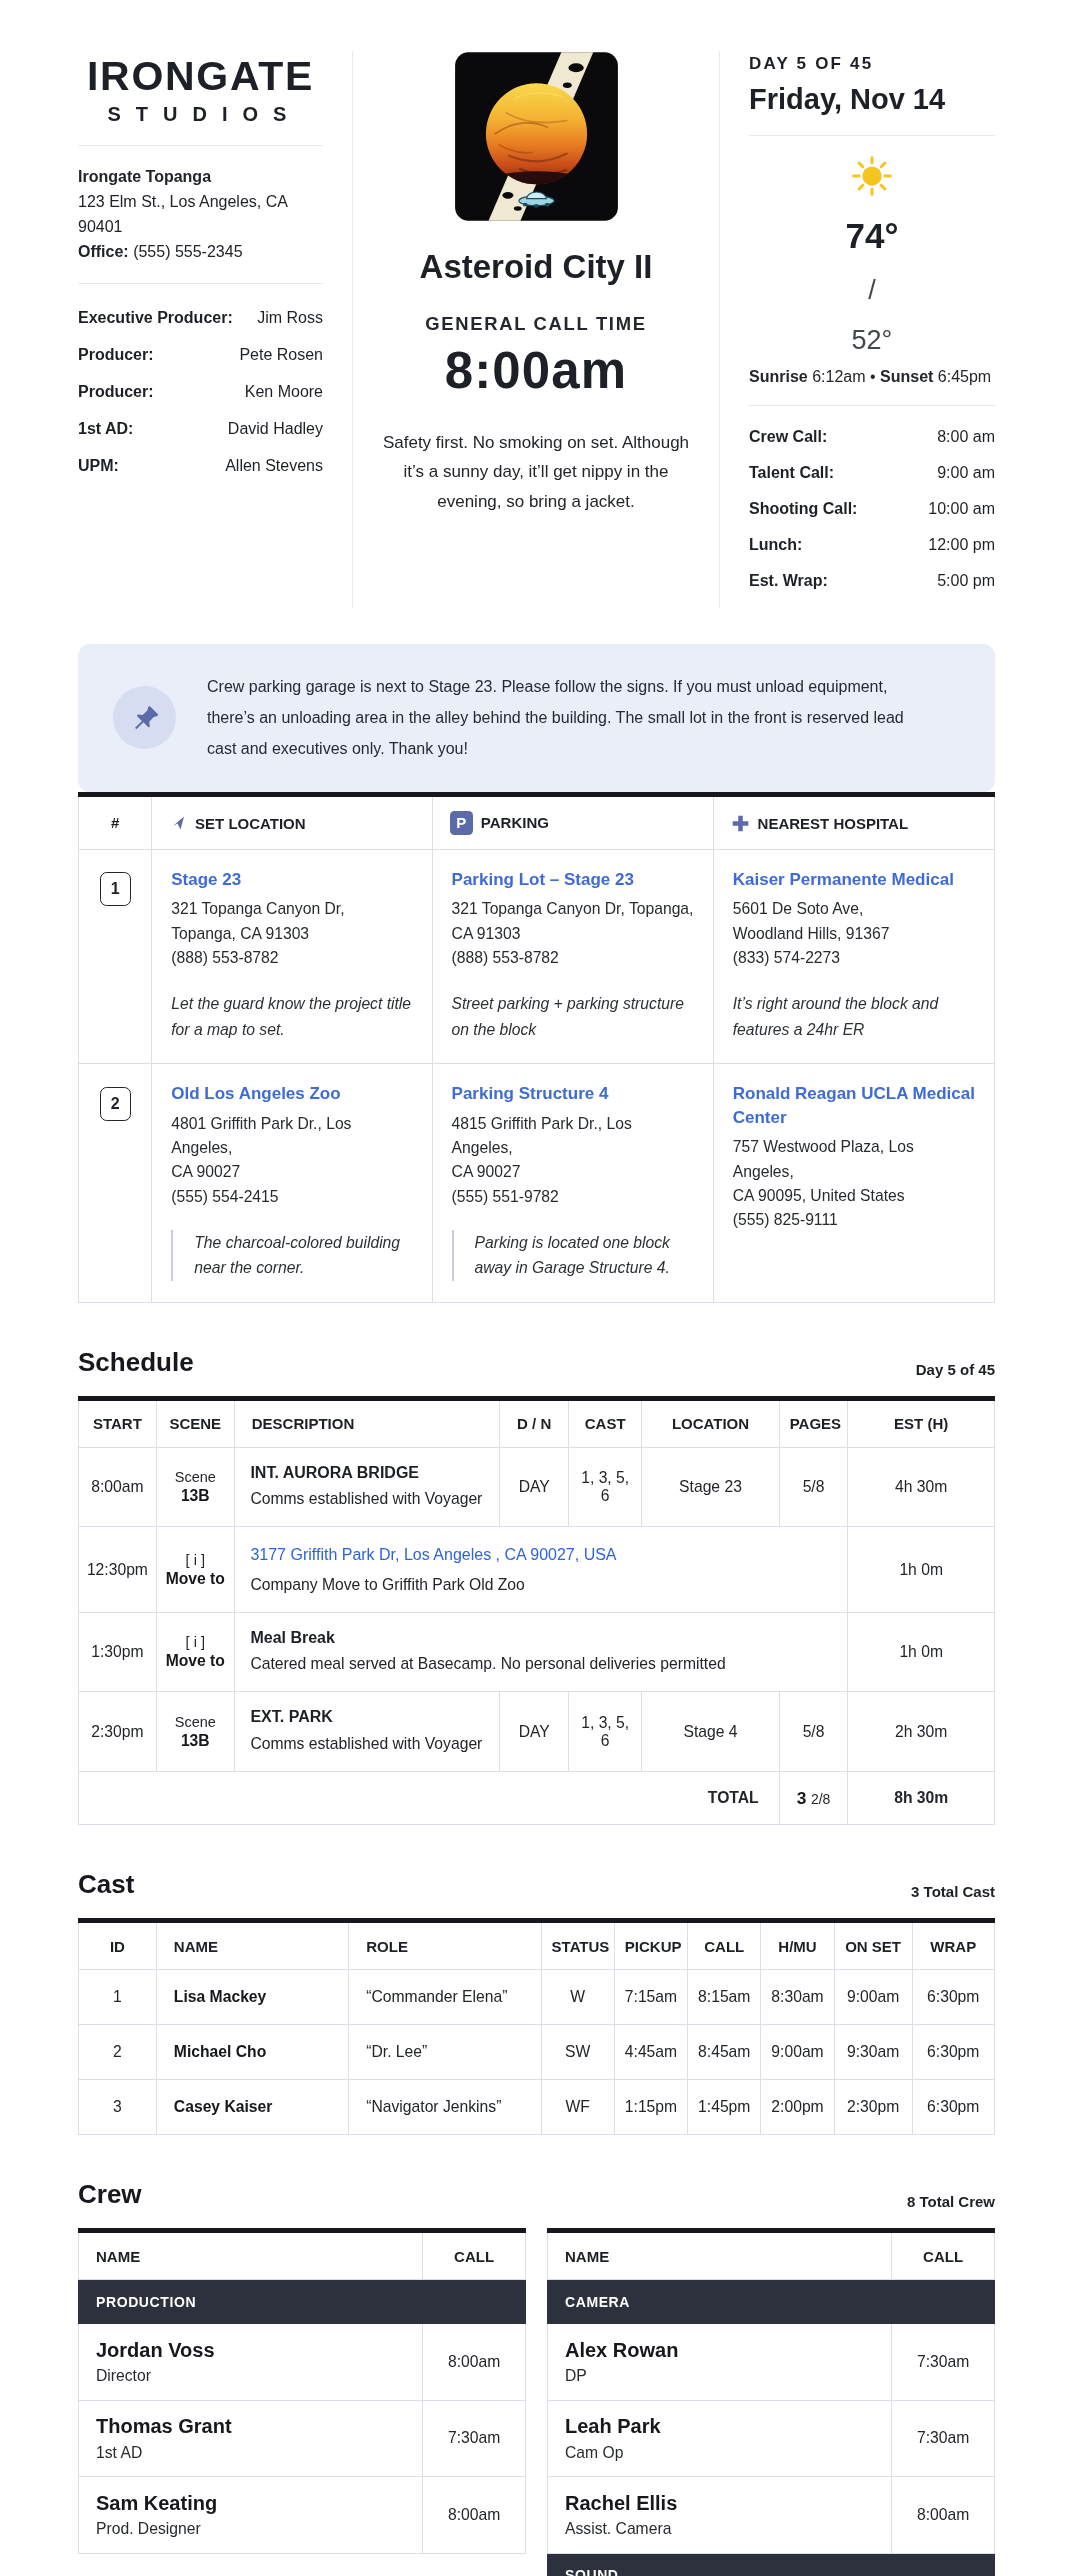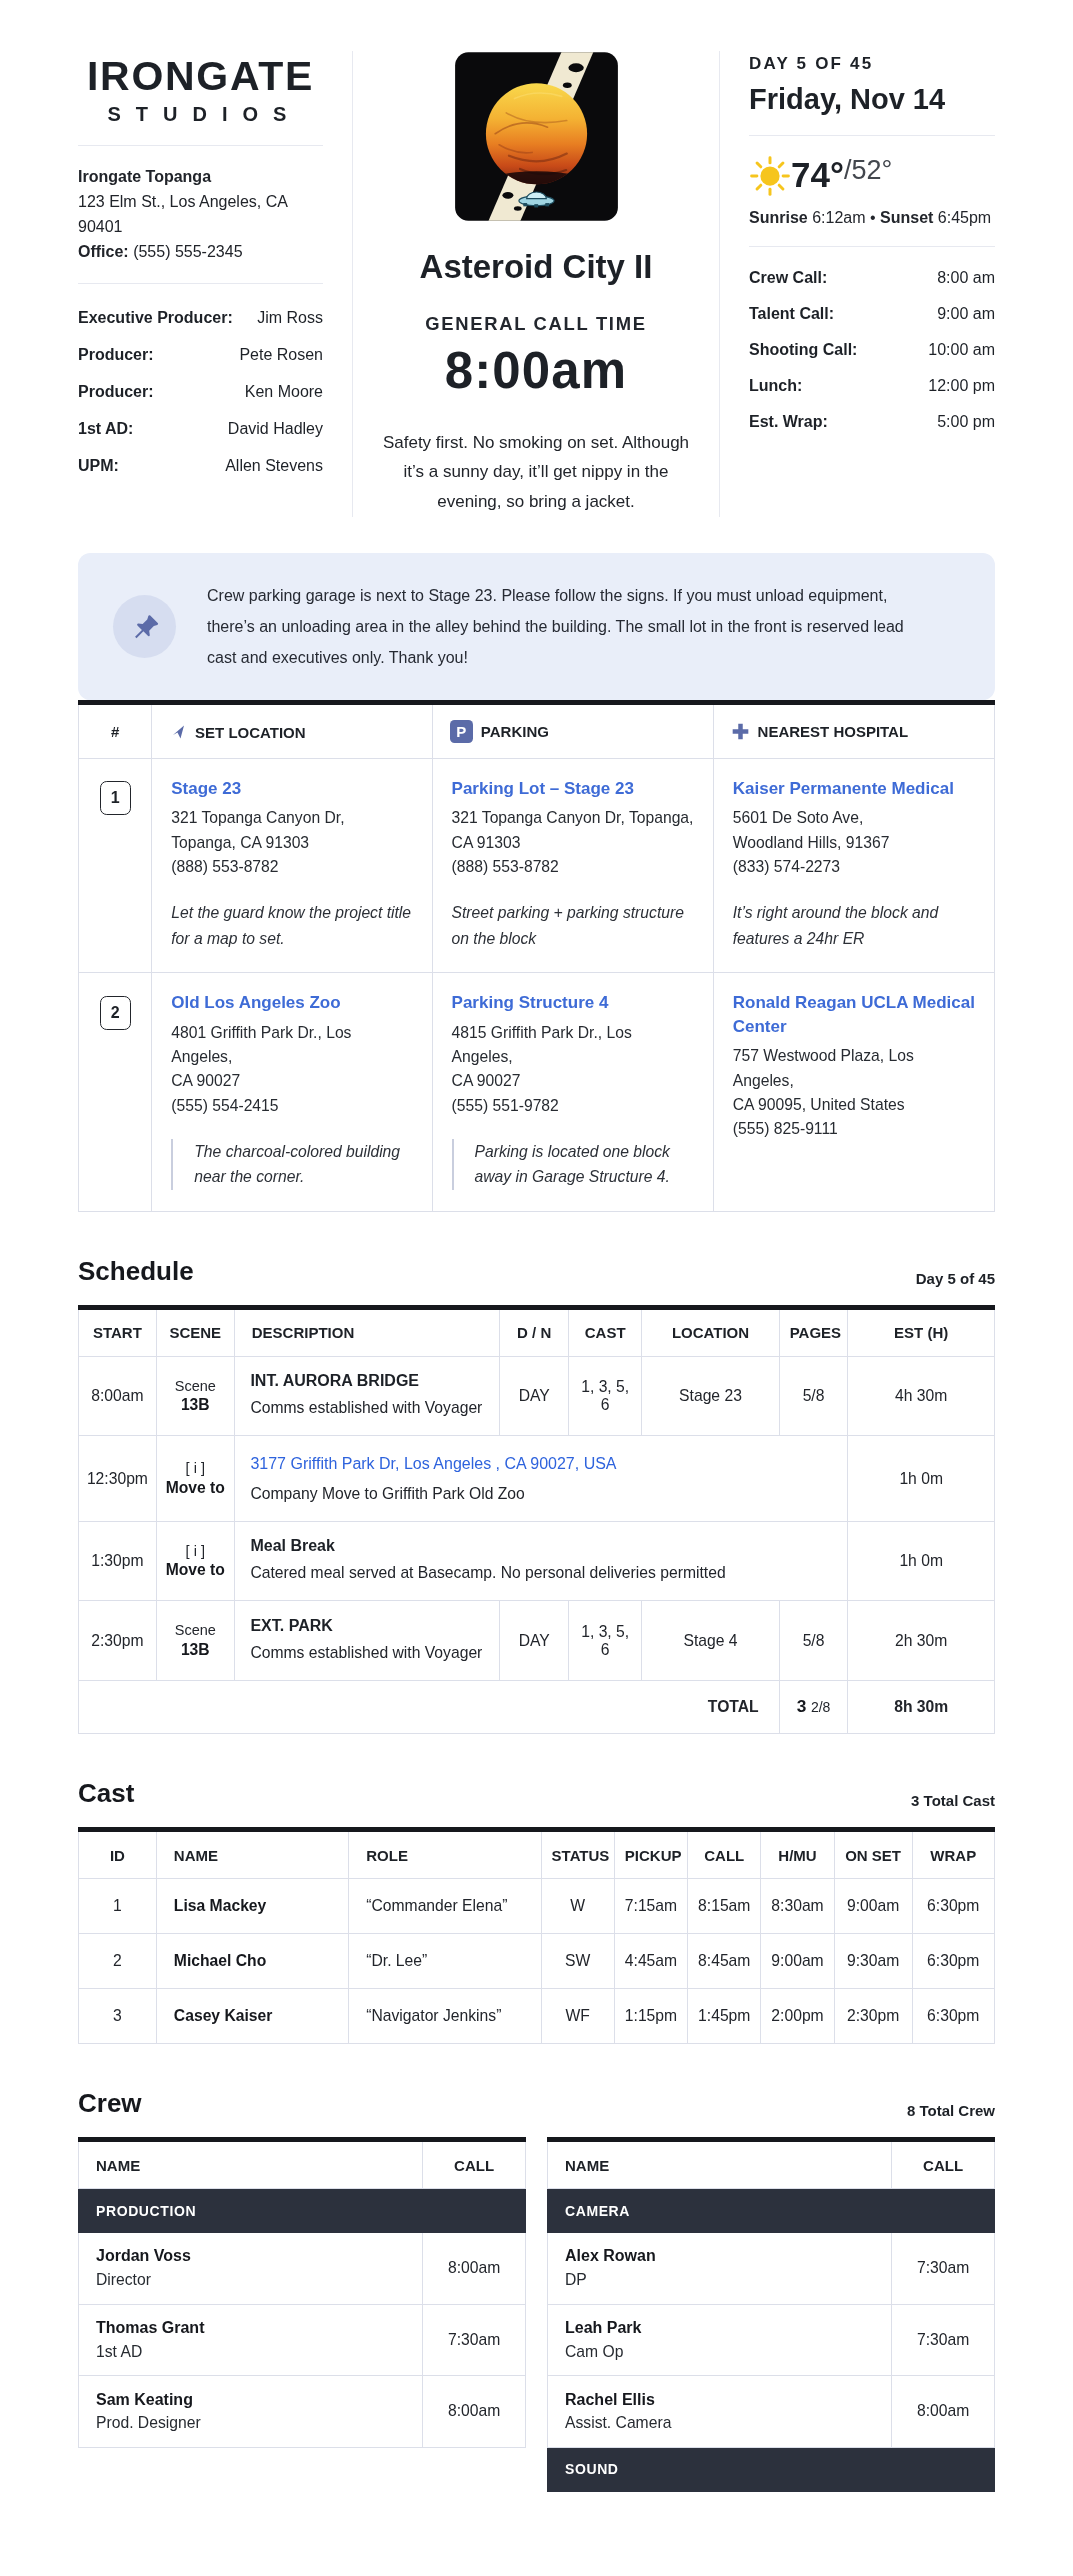--- a/index.html
+++ b/index.html
@@ -23,21 +23,21 @@
 
   .poster{display:flex;justify-content:center;}
   .poster svg{width:165px;height:171px;}
   .prod-title{font-size:33px;font-weight:bold;margin-top:26px;}
   .call-label{font-size:18.4px;font-weight:bold;letter-spacing:1.7px;margin-top:27px;color:#23272e;}
   .call-time{font-size:51px;font-weight:bold;letter-spacing:1.1px;margin-top:5.6px;}
   .safety{font-size:17px;line-height:1.75;color:#22252b;margin-top:28px;padding:0 3.4px;}
 
   .day-label{font-size:17px;font-weight:bold;letter-spacing:2.2px;margin-top:3.4px;}
   .date{font-size:29px;font-weight:bold;margin-top:9px;}
-  .weather{display:flex;gap:0;}
+  .weather{display:flex;align-items:center;gap:19px;flex-direction:column;}
   .temp-high{font-size:35px;font-weight:bold;}
   .temp-sep{font-size:27px;color:#43474e;}
   .temp-low{font-size:27px;color:#43474e;}
   .sun-line{font-size:16px;margin-top:11.2px;color:#23262c;}
   .sun-line .b{font-weight:bold;}
   .times{margin-top:22.4px;}
   .time-row{display:flex;justify-content:space-between;font-size:16px;margin:18px 0;}
   .time-label{font-weight:bold;}
 
   
@@ -82,21 +82,21 @@
 
   
   .cast td{font-size:15.7px;text-align:center;padding:18px 7.8px;color:#22252b;}
   .cast td.left{text-align:left;padding-left:17px;}
   .cast .nm{font-weight:bold;color:#16181d;}
 
   
   .crew-grid{display:grid;grid-template-columns:1fr 1fr;gap:21px;align-items:start;}
   .band td{background:#2c313d;color:#ffffff;font-size:14px;letter-spacing:0.6px;padding:13.4px 17px;border-color:#2c313d;font-weight:bold;}
   .person td{padding:14.5px 17px;vertical-align:middle;}
-  .person .name{font-weight:bold;font-size:16px;color:#16181d;}
+  .person .name{font-weight:bold;font-size:20px;color:#16181d;}
   .person .role{font-size:15.7px;margin-top:5.6px;color:#272b31;}
   .call-cell{text-align:center;font-size:15.7px;color:#22252b;}
 </style>
 </head>
 <body>
 
 <div class="container">
 
   <div class="header">
 

